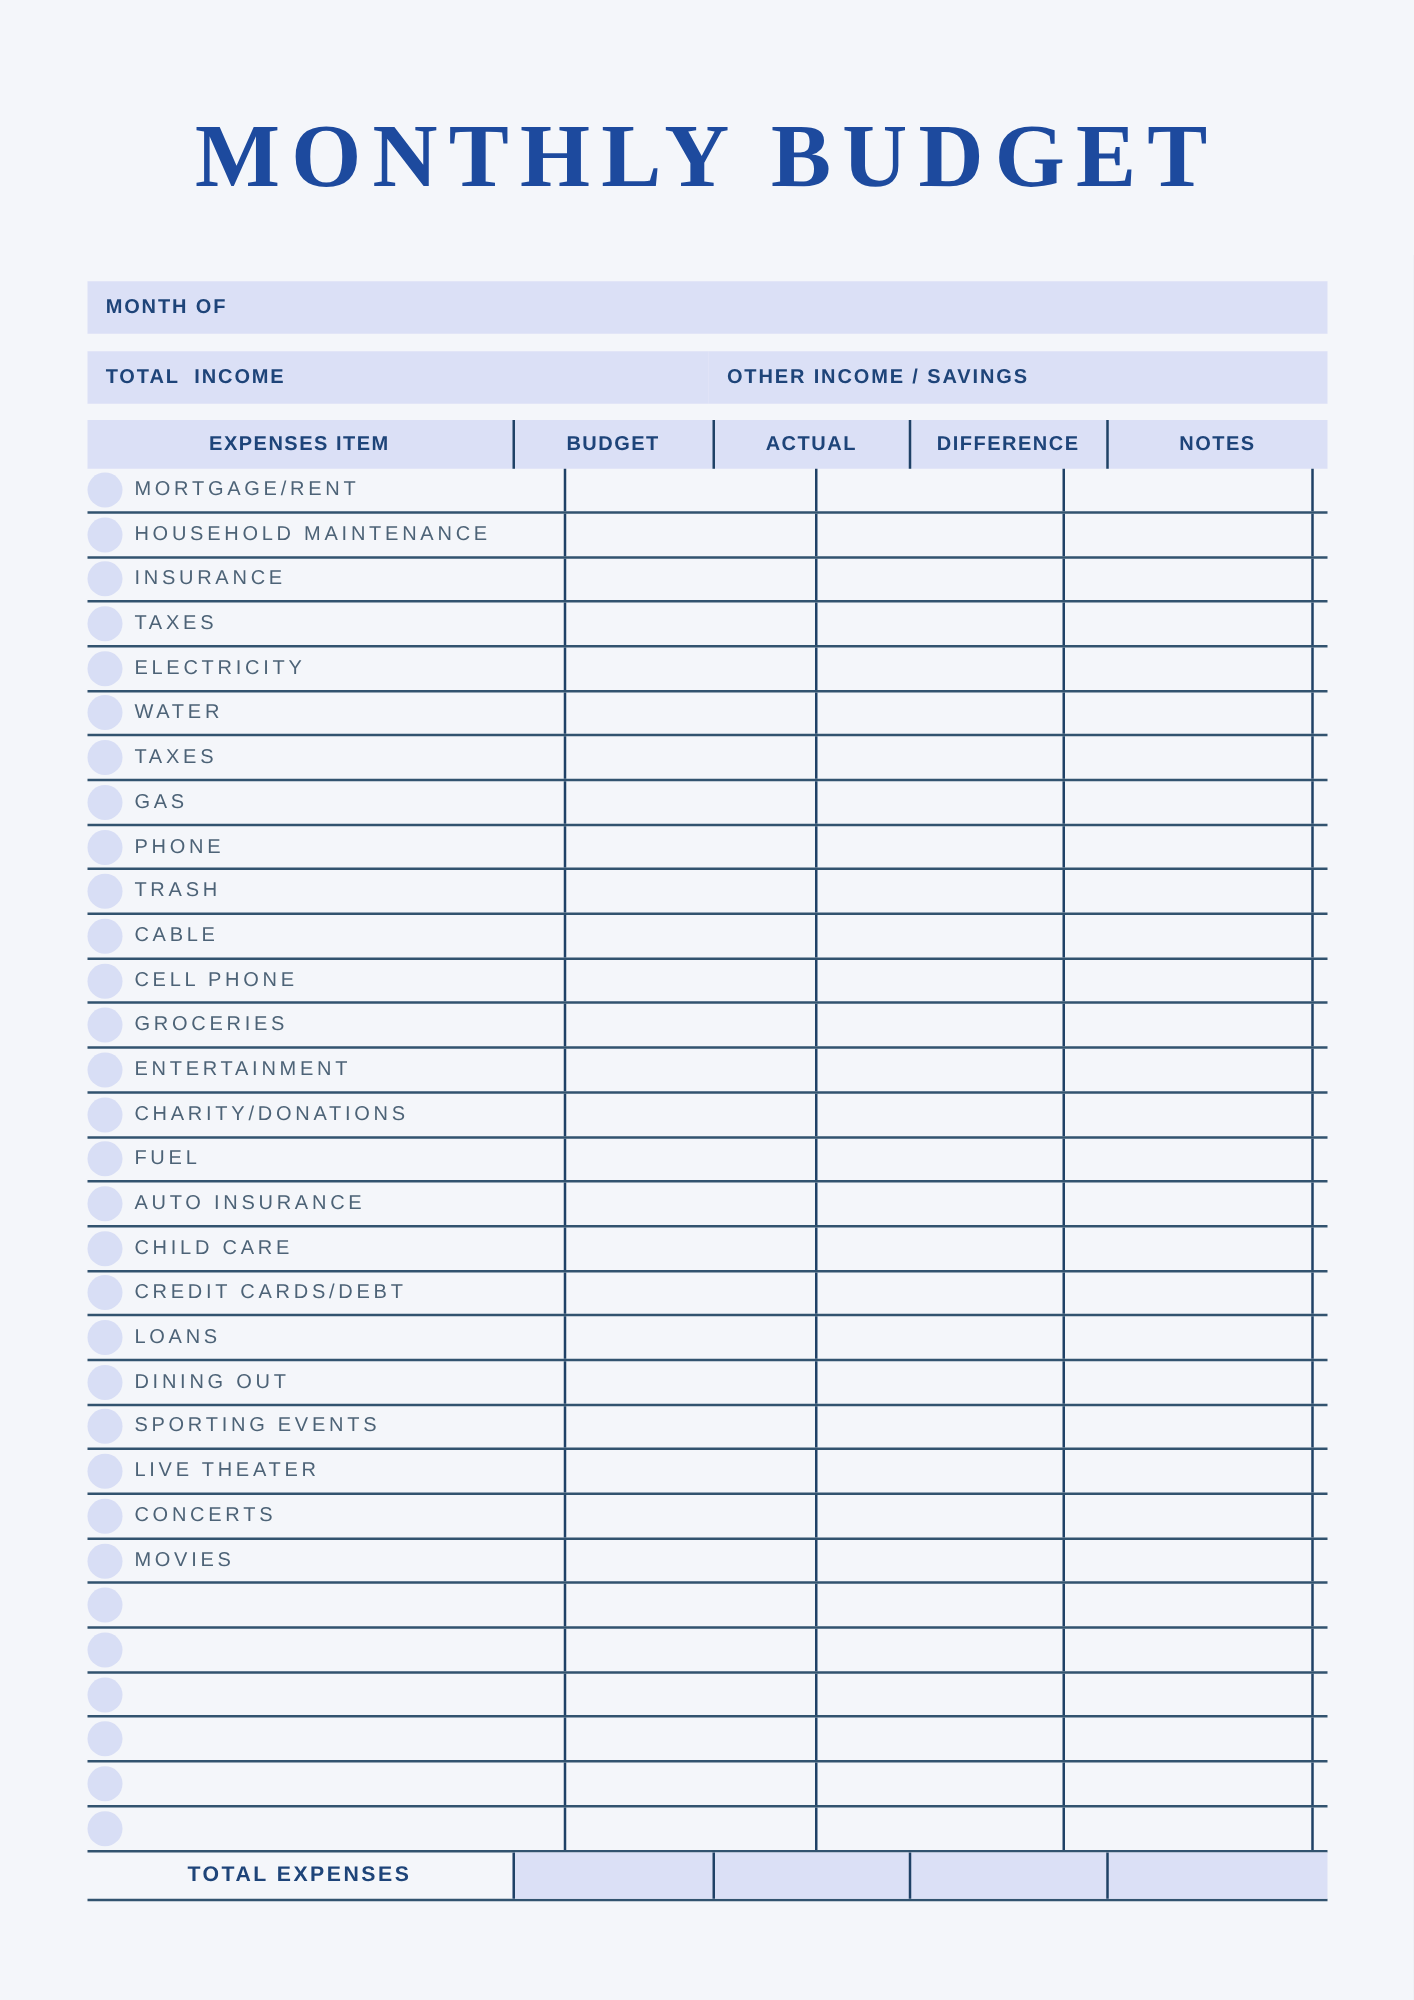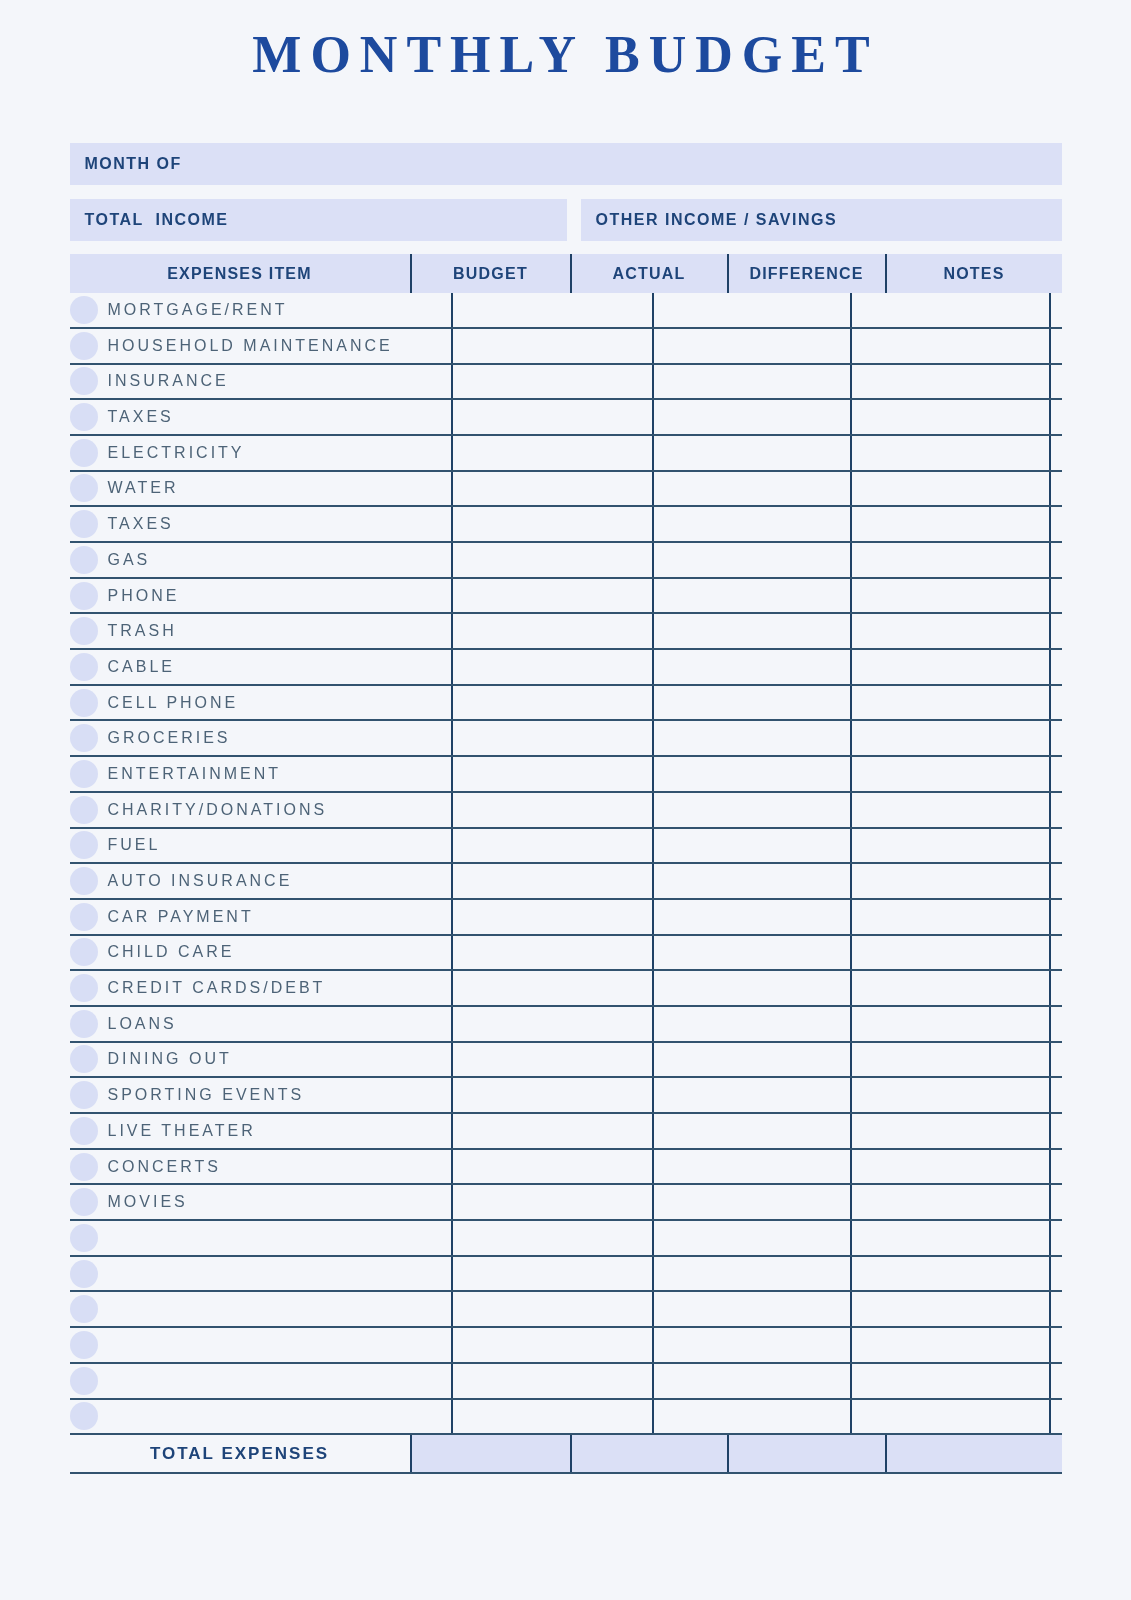--- a/index.html
+++ b/index.html
@@ -15,43 +15,43 @@
   *{box-sizing:border-box;margin:0;padding:0;}
   html,body{background:#e8eaf0;}
   .page{
     width:1131px;height:1600px;
     background:var(--page-bg);
     font-family:"Liberation Sans",sans-serif;
     margin:0 auto;position:relative;overflow:hidden;
   }
   .content{width:992px;margin:0 auto;}
   .page-title{
-    padding-top:26px;
+    padding-top:86px;
     text-align:center;
     font-family:"Liberation Serif",serif;
     font-weight:700;
-    font-size:52px;
+    font-size:72px;
     letter-spacing:9px;
     color:var(--title-blue);
     line-height:1.1;
   }
   .bar{
     background:var(--accent-fill);
     height:42px;
     display:flex;align-items:center;
     padding-left:15px;
   }
   .bar-label{
     color:var(--header-navy);
     font-weight:700;font-size:16px;letter-spacing:1.5px;
     white-space:pre;
   }
   .bar-fill-area{flex:1;height:100%;}
   .month-bar{margin-top:60px;}
-  .income-row{display:flex;gap:14px;margin-top:14px;justify-content:center;}
+  .income-row{display:flex;margin-top:14px;justify-content:center;}
   .income-left{width:497px;}
   .income-right{flex:1;}
   .budget-table{margin-top:13px;}
   .grid-row{
     display:grid;
     grid-template-columns:340px 160px 157px 158px 177px;
   }
   .table-header{
     background:var(--accent-fill);
     height:39px;
@@ -309,30 +309,20 @@
     <div class="td-item">
       <span class="bullet"></span>
       <span class="item-label">AUTO INSURANCE</span>
     </div>
     <div class="td-cell sep"></div>
     <div class="td-cell sep"></div>
     <div class="td-cell sep"></div>
     <div class="td-cell sep"></div>
   </div>
 
-  <div class="grid-row body-row">
-    <div class="td-item">
-      <span class="bullet"></span>
-      <span class="item-label">CAR PAYMENT</span>
-    </div>
-    <div class="td-cell sep"></div>
-    <div class="td-cell sep"></div>
-    <div class="td-cell sep"></div>
-    <div class="td-cell sep"></div>
-  </div>
 
   <div class="grid-row body-row">
     <div class="td-item">
       <span class="bullet"></span>
       <span class="item-label">CHILD CARE</span>
     </div>
     <div class="td-cell sep"></div>
     <div class="td-cell sep"></div>
     <div class="td-cell sep"></div>
     <div class="td-cell sep"></div>

